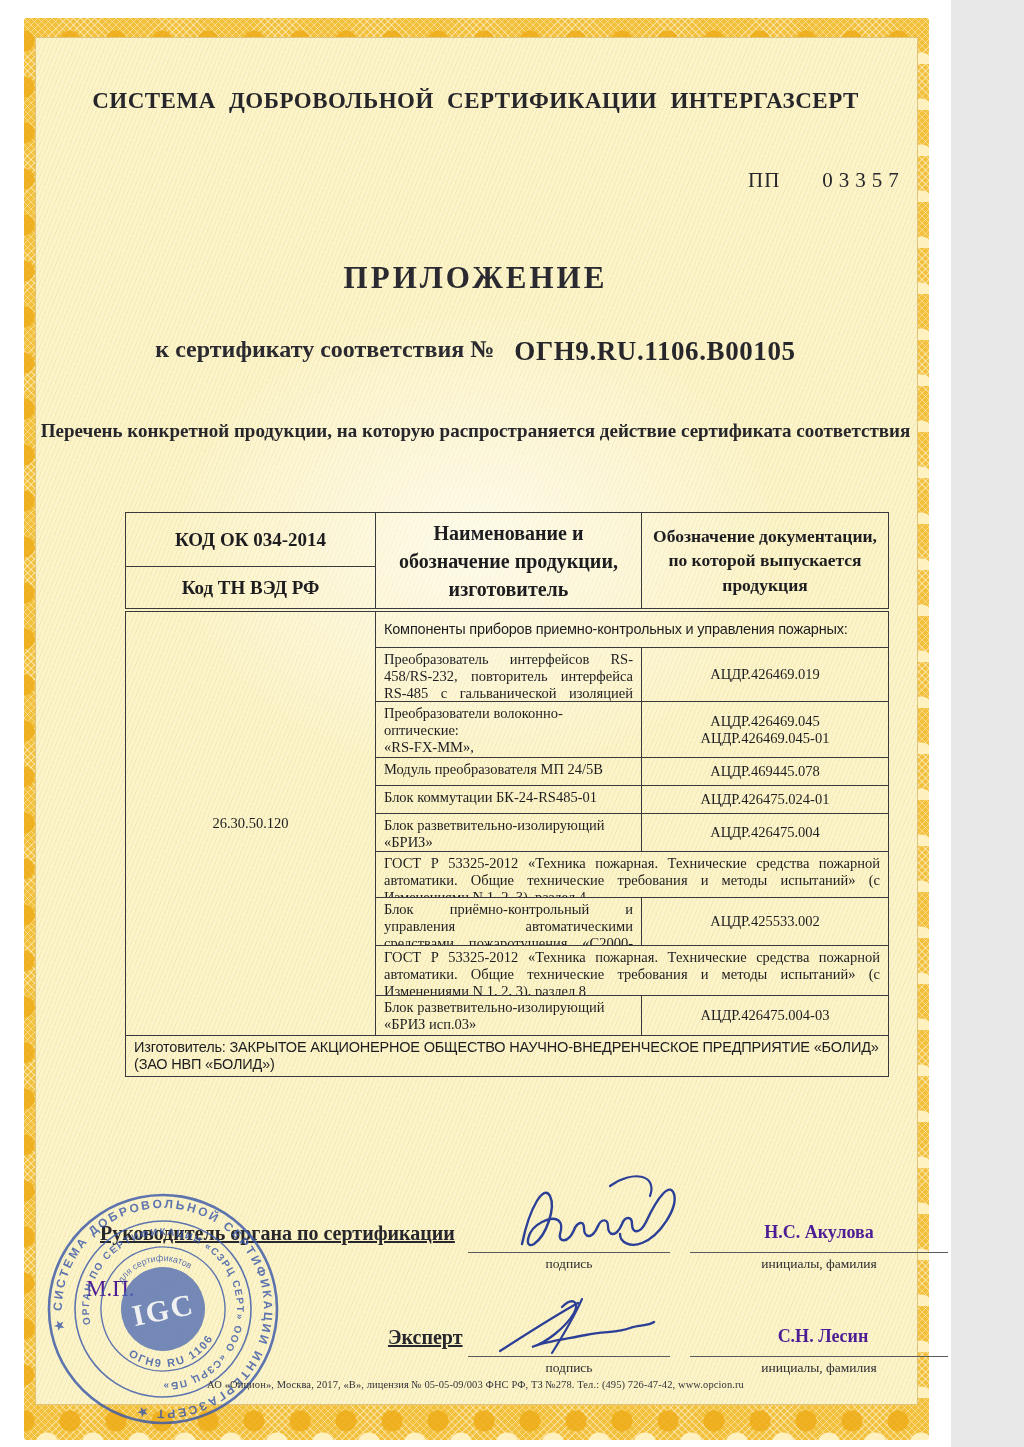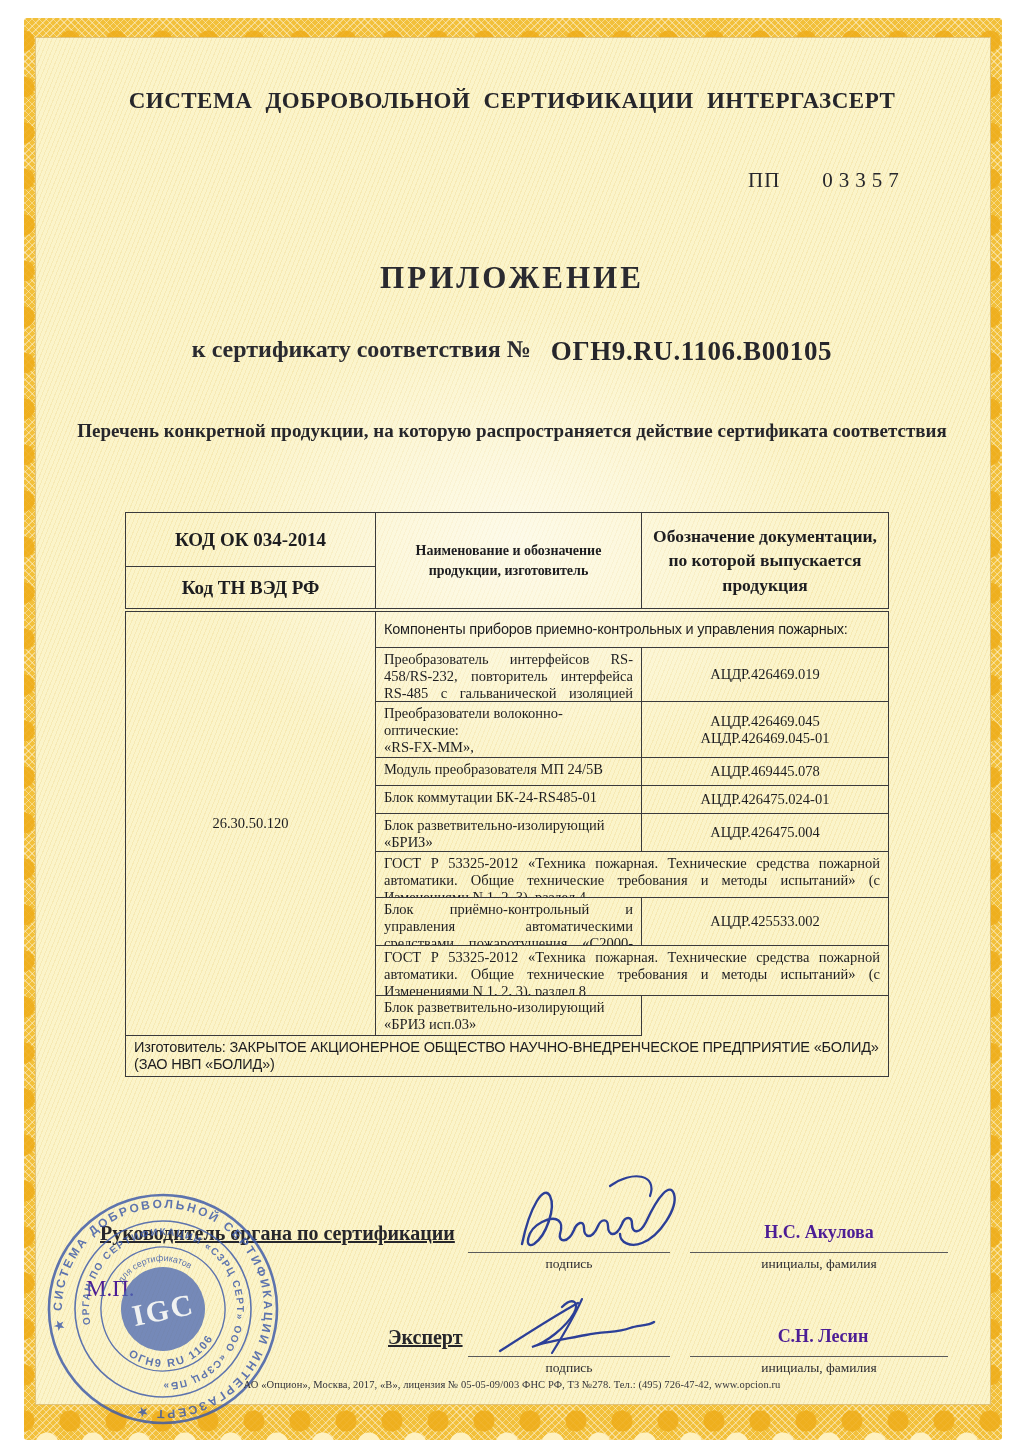--- a/index.html
+++ b/index.html
@@ -1,16 +1,16 @@
 <!DOCTYPE html>
 <html lang="ru"><head>
 <meta charset="utf-8">
 <style>
   html,body{margin:0;padding:0;background:#e8e8e8;}
-  .page{position:relative;width:1024px;height:1447px;background:#ffffff;overflow:hidden;
+  .page{position:relative;width:951px;height:1447px;background:#ffffff;overflow:hidden;
         font-family:"Liberation Serif",serif;color:#1d1d20;}
   
   .frame{position:absolute;left:24px;top:18px;right:22px;bottom:7px;
     background-color:#f2c03a;
     background-image:
       radial-gradient(circle at 50% 100%, rgba(255,243,198,.95) 0 11px, rgba(255,243,198,0) 12px),
       radial-gradient(circle at 0% 50%,  rgba(238,172,24,.85) 0 10px, rgba(238,172,24,0) 11px),
       radial-gradient(circle at 100% 50%,rgba(238,172,24,.85) 0 10px, rgba(238,172,24,0) 11px),
       repeating-linear-gradient(45deg,  rgba(255,255,255,.38) 0 1px, transparent 1px 5px),
       repeating-linear-gradient(-45deg, rgba(255,255,255,.38) 0 1px, transparent 1px 5px);
@@ -36,21 +36,21 @@
   .subtitle{position:absolute;left:50%;top:416px;transform:translateX(-50%);width:884px;
     text-align:center;font-size:19px;font-weight:bold;line-height:1.6;color:#26262b;}
   
   .thead{position:absolute;left:125px;top:512px;width:764px;height:97px;
     display:grid;grid-template-columns:250px 266px 1fr;grid-template-rows:54px 1fr;
     border:1.8px solid #3a3a3c;box-sizing:border-box;}
   .thead>div{display:flex;align-items:center;justify-content:center;text-align:center;
     font-weight:bold;box-sizing:border-box;padding:2px 6px;}
   .h11{grid-column:1;grid-row:1;border-right:1.8px solid #3a3a3c;border-bottom:1.8px solid #3a3a3c;font-size:19px;}
   .h12{grid-column:1;grid-row:2;border-right:1.8px solid #3a3a3c;font-size:19px;}
-  .h2{grid-column:2;grid-row:1/3;border-right:1.8px solid #3a3a3c;font-size:14px;line-height:1.4;}
+  .h2{grid-column:2;grid-row:1/3;border-right:1.8px solid #3a3a3c;font-size:20px;line-height:1.4;}
   .h3{grid-column:3;grid-row:1/3;font-size:17.5px;line-height:1.4;}
   .tbody{position:absolute;left:125px;top:611px;width:764px;
     display:grid;grid-template-columns:250px 266px 1fr;
     grid-template-rows:36px 54px 56px 28px 28px 38px 46px 48px 50px 40px 1fr;
     border:1.8px solid #3a3a3c;box-sizing:border-box;}
   .tbody>div{box-sizing:border-box;border-right:1.5px solid #3a3a3c;border-bottom:1.5px solid #3a3a3c;
     padding:3px 8px;font-size:14.5px;line-height:1.16;overflow:hidden;}
   .tbody>div.lastcol{border-right:none;}
   .tbody>div.lastrow{border-bottom:none;}
   .c-code{grid-column:1;grid-row:1/11;display:flex;align-items:center;justify-content:center;font-size:16px;}
@@ -140,20 +140,21 @@
 
     <div class="c-gost lastcol r6">ГОСТ Р 53325-2012 «Техника пожарная. Технические средства пожарной автоматики. Общие технические требования и методы испытаний» (с Изменениями N 1, 2, 3), раздел 4</div>
 
     <div class="c-name just r7">Блок приёмно-контрольный и управления автоматическими средствами пожаротушения «С2000-АСПТ»</div>
     <div class="c-doc lastcol r7">АЦДР.425533.002</div>
 
     <div class="c-gost lastcol r8">ГОСТ Р 53325-2012 «Техника пожарная. Технические средства пожарной автоматики. Общие технические требования и методы испытаний» (с Изменениями N 1, 2, 3), раздел 8</div>
 
     <div class="c-name just r9">Блок разветвительно-изолирующий
 «БРИЗ исп.03»</div>
+    <div class="c-doc lastcol r9">АЦДР.426475.004-03</div>
 
     <div class="c-manuf lastcol lastrow">Изготовитель: ЗАКРЫТОЕ АКЦИОНЕРНОЕ ОБЩЕСТВО НАУЧНО-ВНЕДРЕНЧЕСКОЕ ПРЕДПРИЯТИЕ «БОЛИД» (ЗАО НВП «БОЛИД»)</div>
   </div>
 
   <div class="sig-label lbl-head">Руководитель органа по сертификации</div>
 
   <svg class="sigsvg s1" width="190" height="86" viewBox="0 0 190 86">
     <path d="M30 72 C38 34 52 12 58 24 C64 36 54 64 42 72 C32 78 34 58 50 50 C66 42 72 50 68 62 C66 70 76 72 82 58 C85 50 92 48 92 56 C92 66 100 68 106 54 C109 47 116 46 116 54 C116 64 124 66 130 52 C133 44 140 44 140 52 C140 62 148 62 154 50 C166 24 178 10 182 22 C186 36 168 64 150 71 C138 76 128 70 128 62" fill="none" stroke="#2c3f97" stroke-width="2.4" stroke-linecap="round"></path>
     <path d="M118 14 C140 -2 166 2 158 24" fill="none" stroke="#2c3f97" stroke-width="2.2" stroke-linecap="round"></path>
   </svg>

